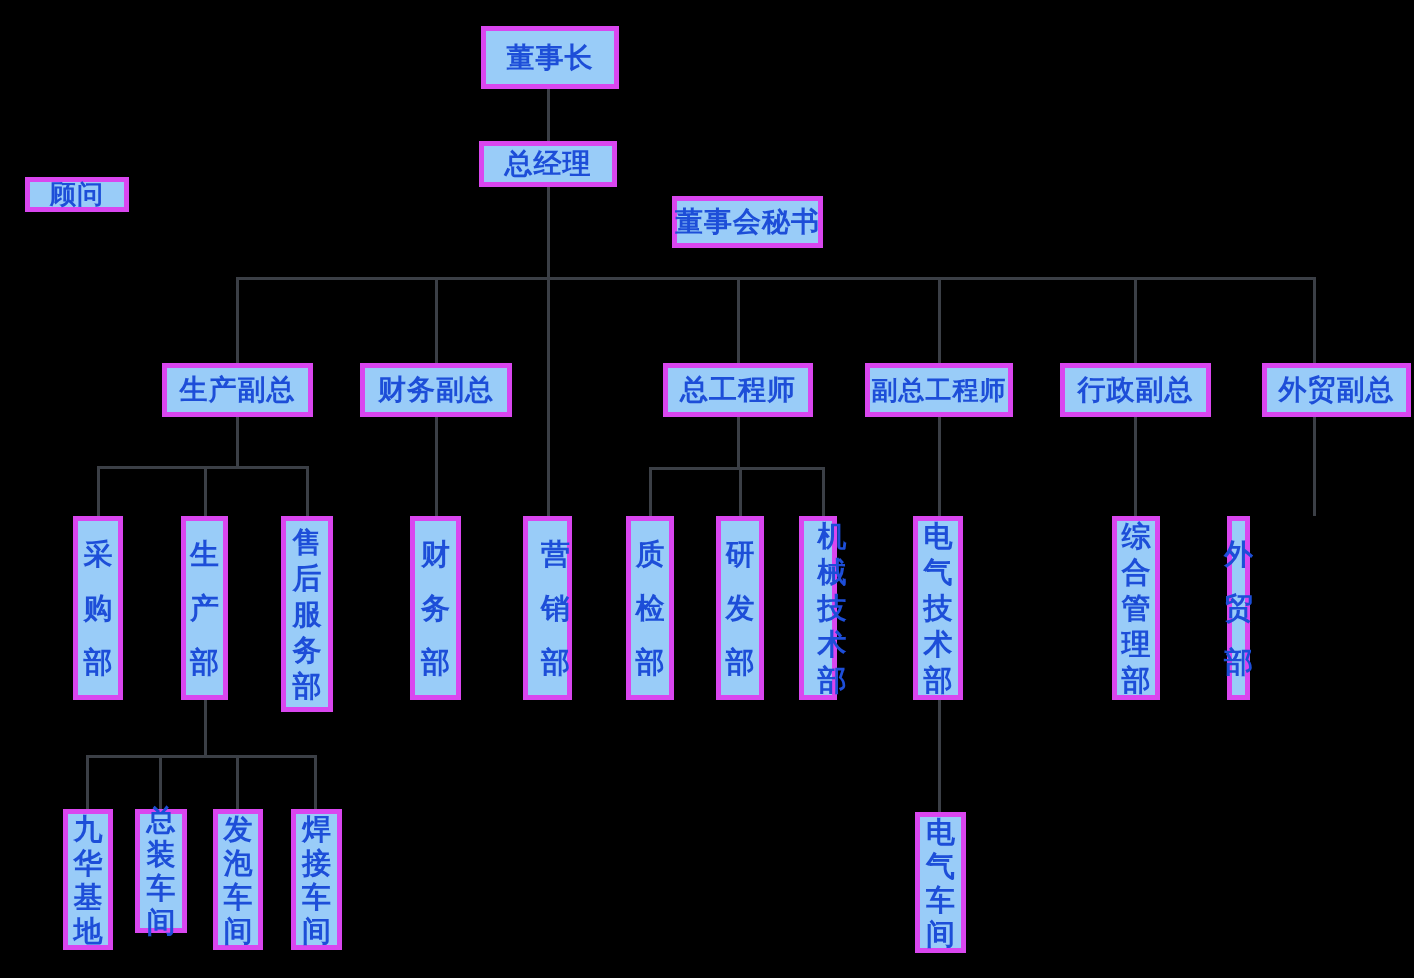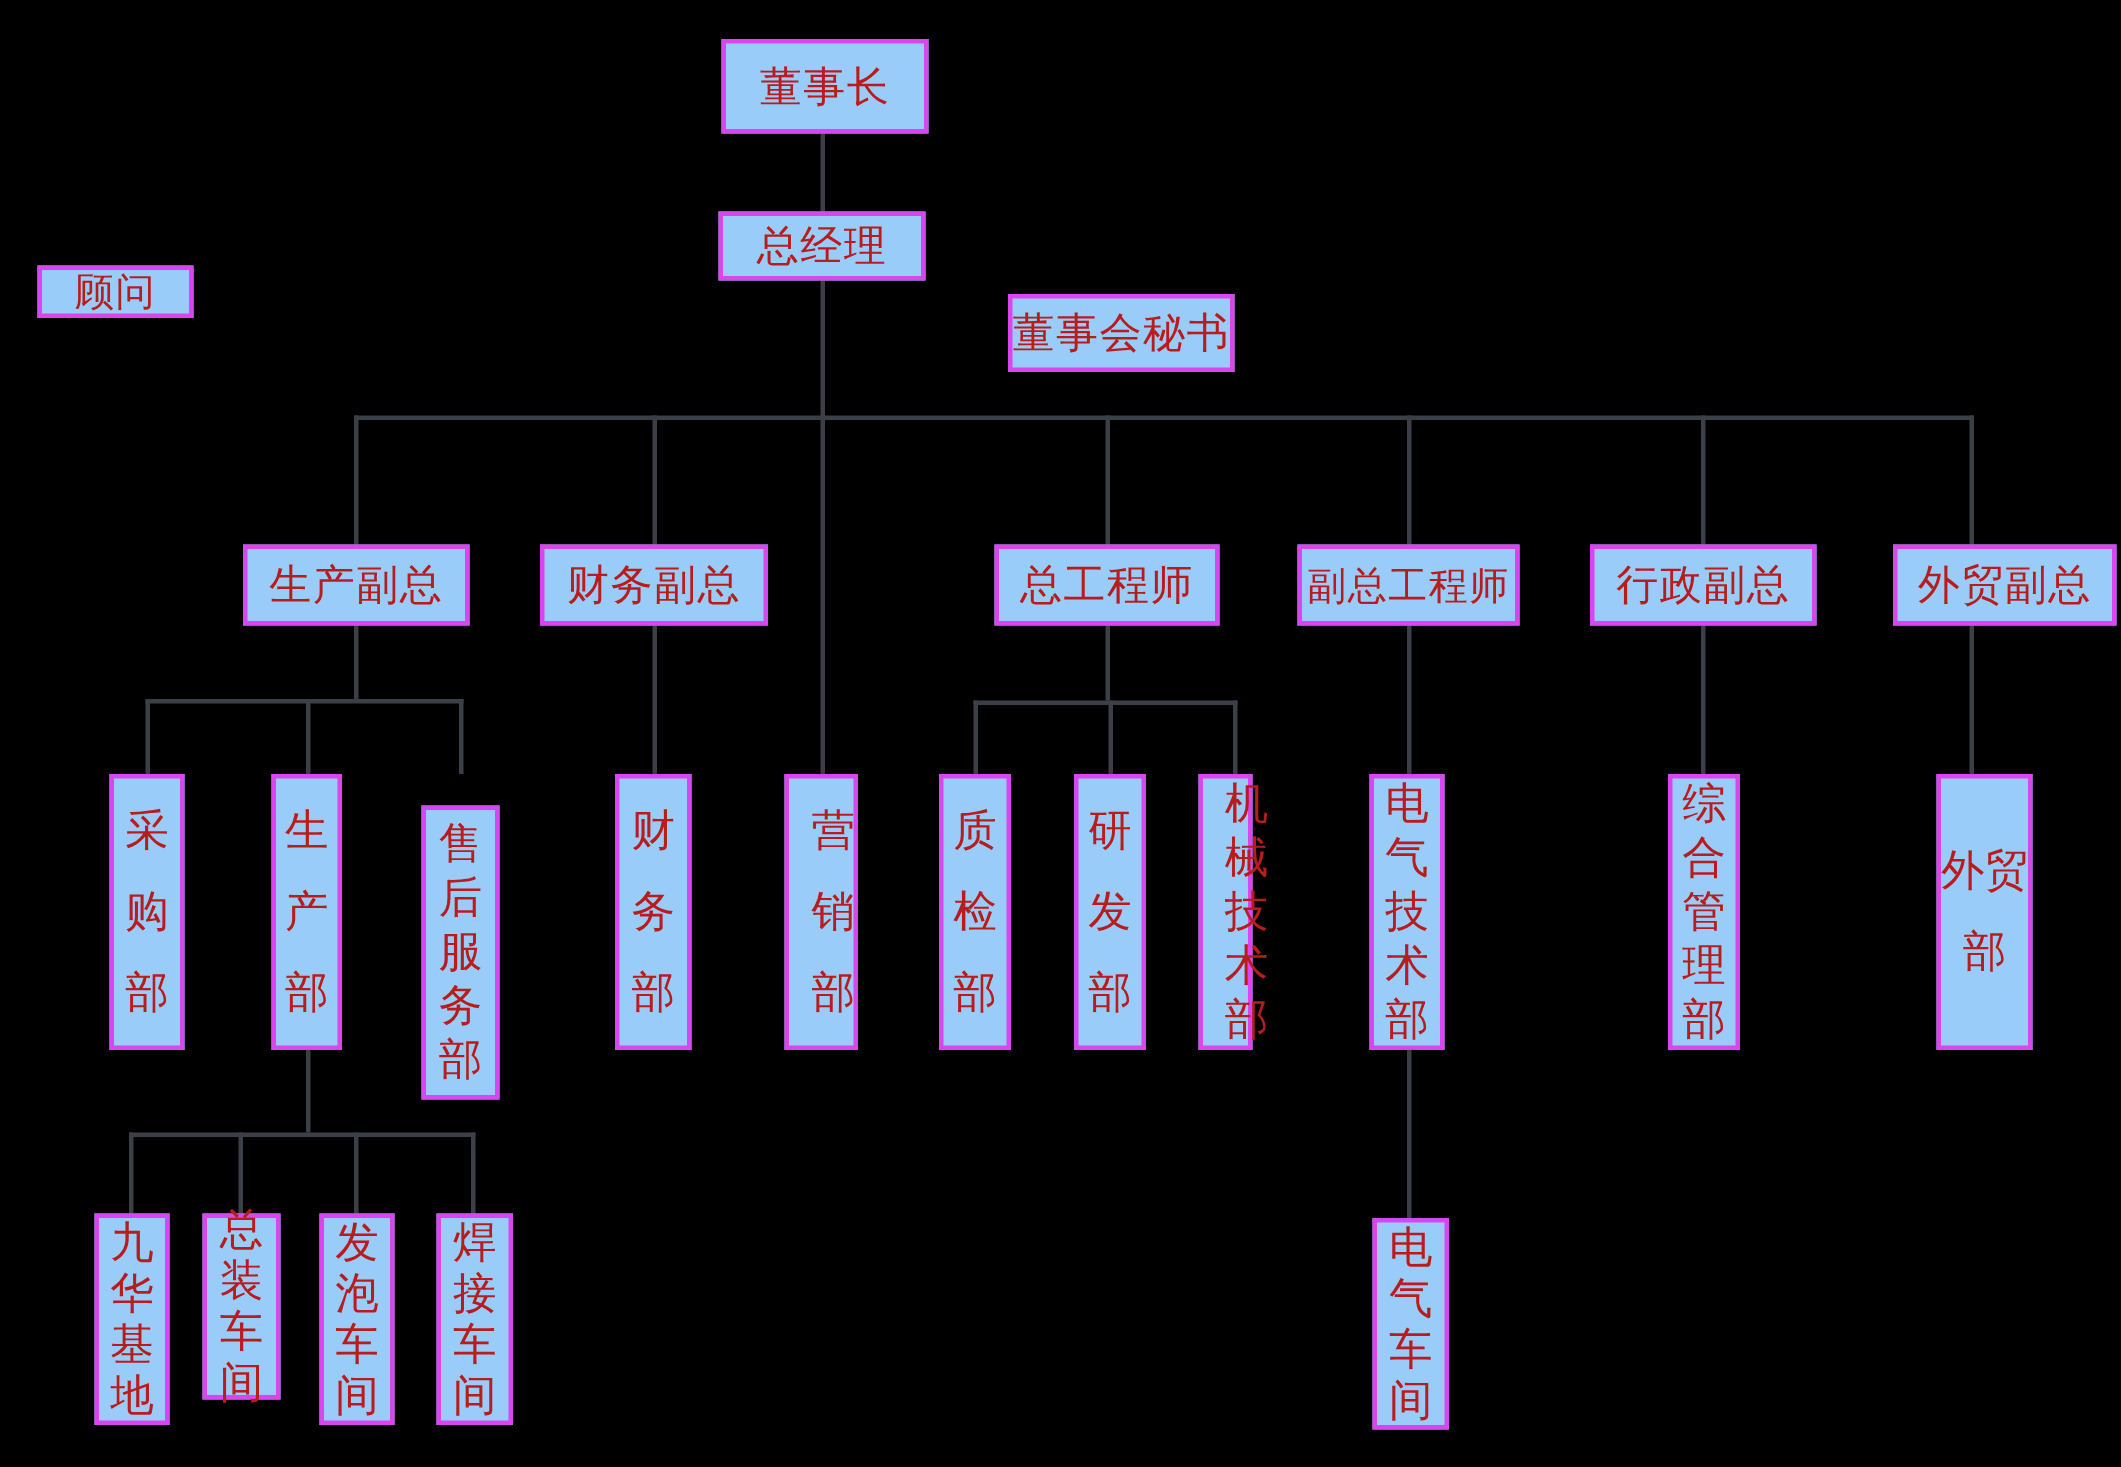--- a/index.html
+++ b/index.html
@@ -6,24 +6,24 @@
   #canvas{
     position:relative;
     width:1414px;height:978px;
     background:#000;
     font-family:"Liberation Sans","DejaVu Sans",sans-serif;
     overflow:hidden;
   }
   .node{
     position:absolute;
     background:#99CCF8;
-    border:3px solid #d946ef;
+    border:5px solid #d946ef;
     box-sizing:border-box;
-    color:#b91c1c;
-    font-weight:400;
+    color:#1d4ed8;
+    font-weight:700;
     display:flex;
     align-items:center;
     justify-content:center;
   }
   .h-box{font-size:28px;letter-spacing:1px;white-space:nowrap;}
   .v-box{
     font-size:29px;
     word-break:break-all;
     text-align:center;
     letter-spacing:0;
@@ -81,29 +81,29 @@
 
   <div class="node h-box" style="left:162px;top:363px;width:151px;height:54px;">生产副总</div>
   <div class="node h-box" style="left:360px;top:363px;width:152px;height:54px;">财务副总</div>
   <div class="node h-box" style="left:663px;top:363px;width:150px;height:54px;">总工程师</div>
   <div class="node h-box" style="left:865px;top:363px;width:148px;height:54px;font-size:26px;">副总工程师</div>
   <div class="node h-box" style="left:1060px;top:363px;width:151px;height:54px;">行政副总</div>
   <div class="node h-box" style="left:1238px;top:363px;width:149px;height:54px;margin-left:24px;">外贸副总</div>
 
   <div class="node v-box vc3" style="left:73px;top:516px;width:50px;height:184px;">采购部</div>
   <div class="node v-box vc3" style="left:181px;top:516px;width:47px;height:184px;">生产部</div>
-  <div class="node v-box vc5" style="left:281px;top:537px;width:52px;height:196px;">售后服务部</div>
+  <div class="node v-box vc5" style="left:281px;top:516px;width:52px;height:196px;">售后服务部</div>
   <div class="node v-box vc3" style="left:410px;top:516px;width:51px;height:184px;">财务部</div>
   <div class="node v-box vc3" style="left:523px;top:516px;width:49px;height:184px;padding-left:16px;">营销部</div>
   <div class="node v-box vc3" style="left:626px;top:516px;width:48px;height:184px;">质检部</div>
   <div class="node v-box vc3" style="left:716px;top:516px;width:48px;height:184px;">研发部</div>
   <div class="node v-box vc5" style="left:799px;top:516px;width:36px;height:184px;padding-left:28px;">机械技术部</div>
   <div class="node v-box vc5" style="left:913px;top:516px;width:50px;height:184px;">电气技术部</div>
   <div class="node v-box vc5" style="left:1112px;top:516px;width:48px;height:184px;">综合管理部</div>
-  <div class="node v-box vc3" style="left:1291px;top:516px;width:64px;height:184px;">外贸部</div>
+  <div class="node v-box vc3" style="left:1227px;top:516px;width:23px;height:184px;">外贸部</div>
 
   <div class="node v-box vc4" style="left:63px;top:809px;width:50px;height:141px;">九华基地</div>
   <div class="node v-box vc4" style="left:135px;top:809px;width:52px;height:124px;">总装车间</div>
   <div class="node v-box vc4" style="left:213px;top:809px;width:50px;height:141px;">发泡车间</div>
   <div class="node v-box vc4" style="left:291px;top:809px;width:51px;height:141px;">焊接车间</div>
   <div class="node v-box vc4" style="left:915px;top:812px;width:51px;height:141px;">电气车间</div>
 
 </div>
 
 </body></html>

